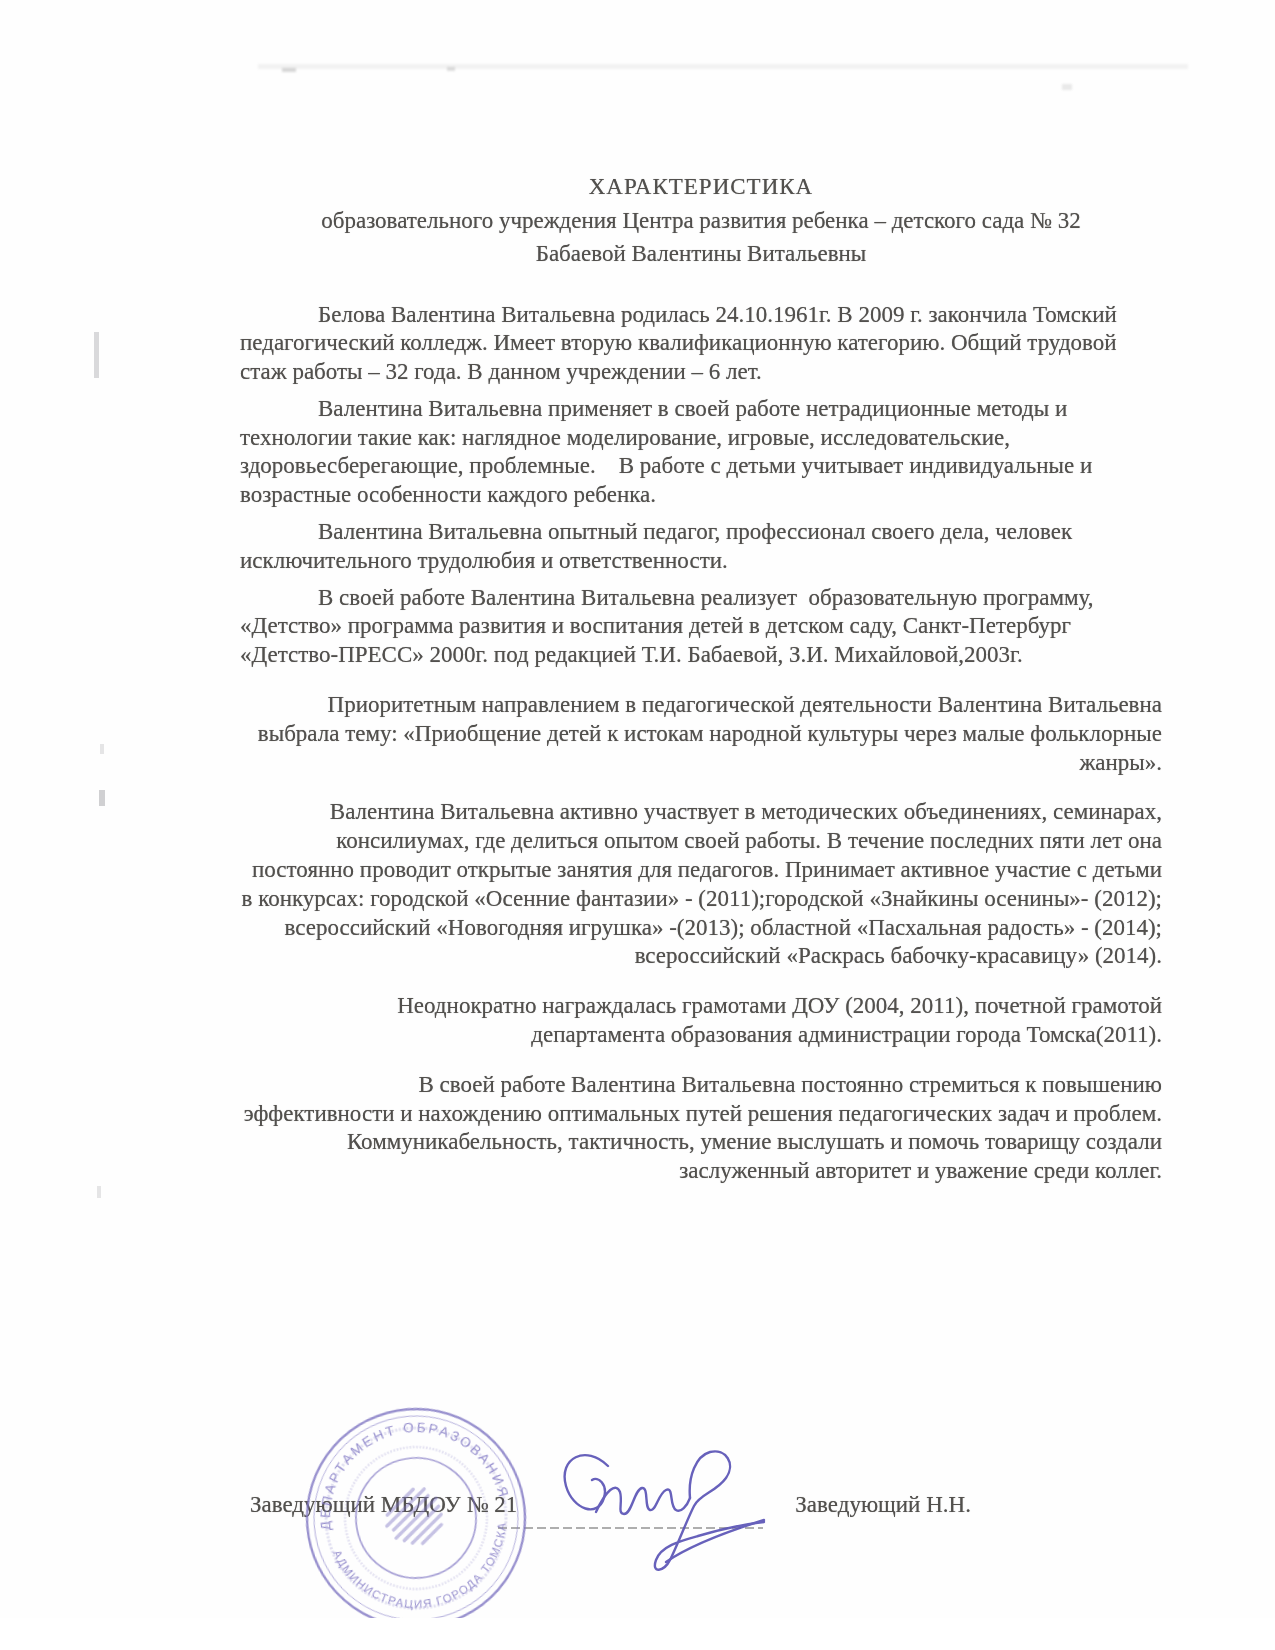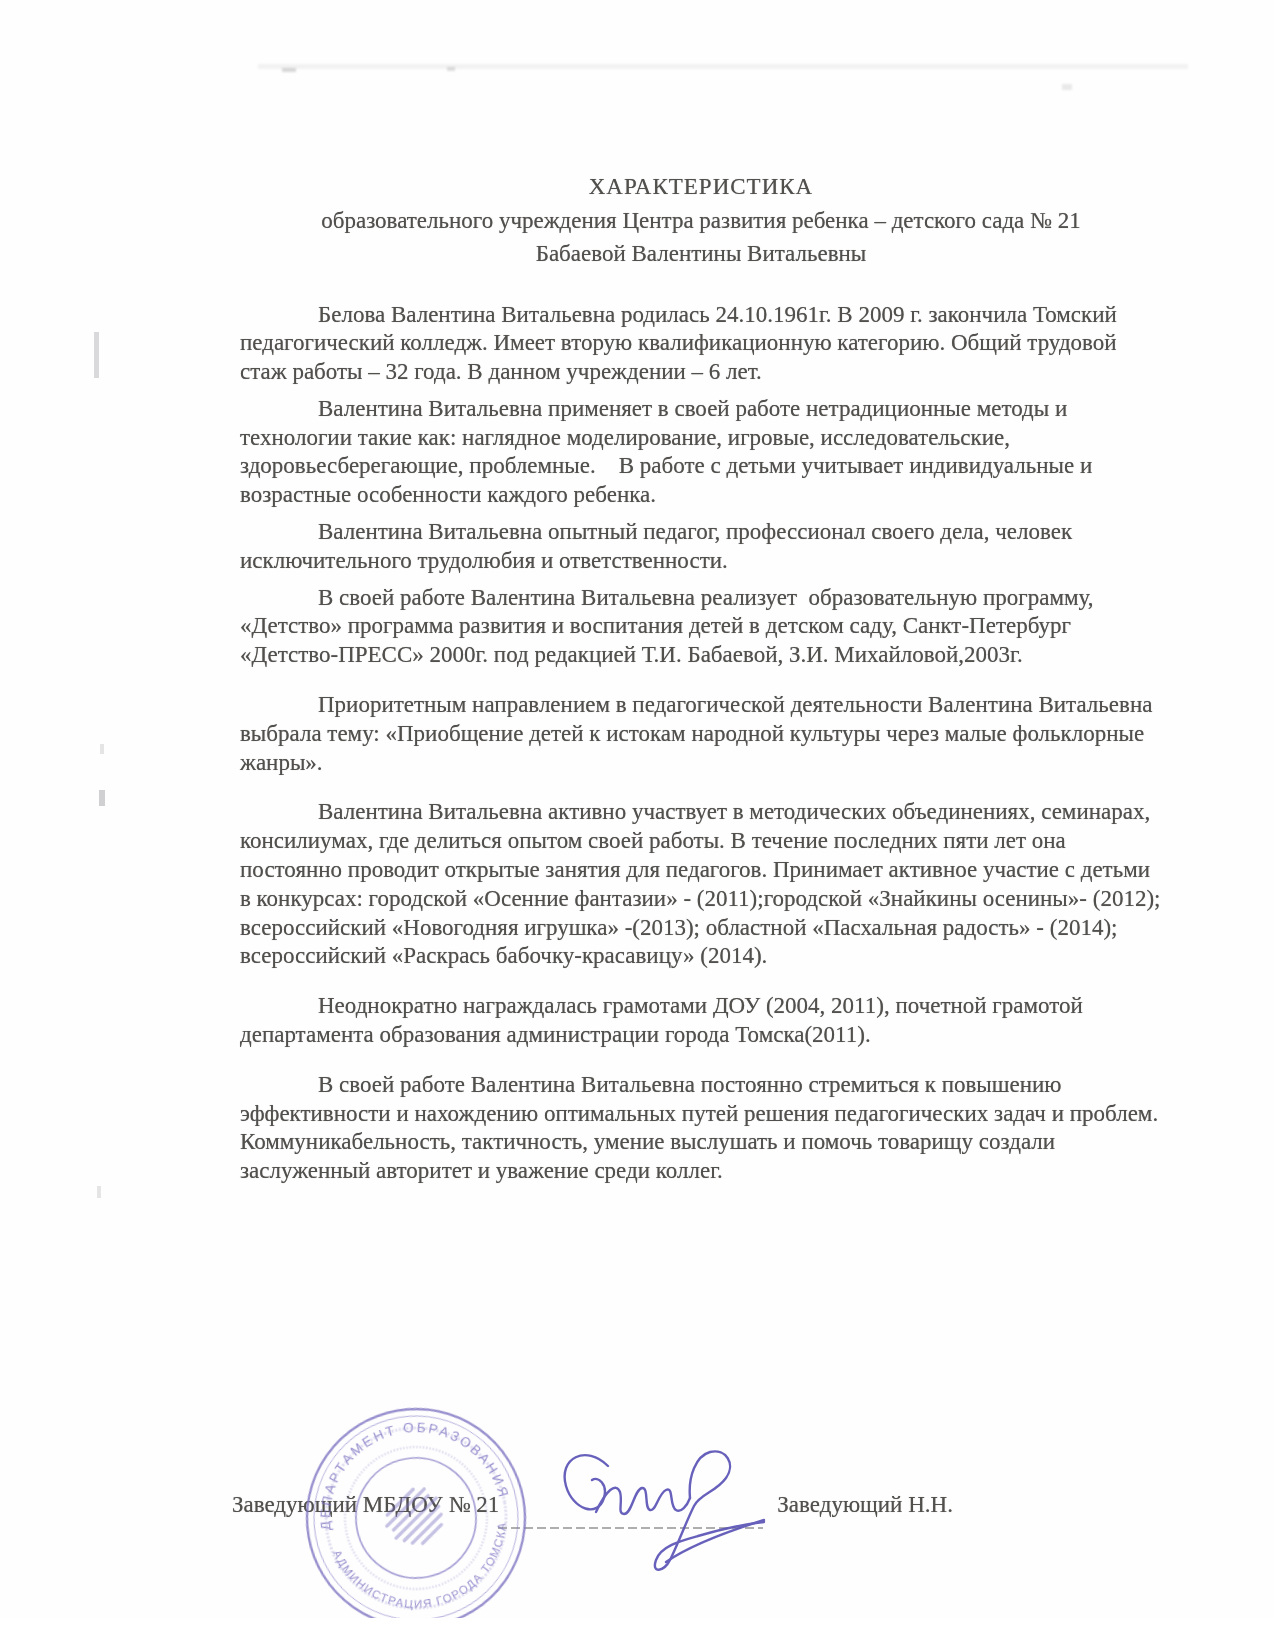--- a/index.html
+++ b/index.html
@@ -17,25 +17,25 @@
     left: 232px;
     top: 170px;
     width: 938px;
     font-size: 23px;
     line-height: 28.8px;
     text-shadow: 0 0 0.7px rgba(95,95,95,0.75);
   }
   .heading { text-align: center; line-height: 33.5px; margin-bottom: 30px; }
   .title { letter-spacing: 1px; }
   .para { margin: 8px; text-indent: 78px; text-align: left; }
-  .sp { margin-top: 21px; }
+  .sp { margin-top: 21px; text-align: right; }
 
   .sig-row {
     position: absolute;
-    left: 232px;
+    left: 250px;
     top: 1492px;
     width: 960px;
     font-size: 23px;
     display: flex;
     align-items: baseline;
     text-shadow: 0 0 0.7px rgba(95,95,95,0.75);
     white-space: nowrap;
   }
   .sig-spacer { width: 278px; flex: none; }
   .sig-underline {
@@ -94,21 +94,21 @@
   <div class="artifact a-d2"></div>
   <div class="artifact a-d3"></div>
   <div class="artifact a-v1"></div>
   <div class="artifact a-v2"></div>
   <div class="artifact a-v3"></div>
   <div class="artifact a-v4"></div>
 
   <div class="content">
     <div class="heading">
       <div class="title">ХАРАКТЕРИСТИКА</div>
-      <div>образовательного учреждения Центра развития ребенка – детского сада № 21</div>
+      <div>образовательного учреждения Центра развития ребенка – детского сада № 32</div>
       <div>Бабаевой Валентины Витальевны</div>
     </div>
     <p class="para">Белова Валентина Витальевна родилась 24.10.1961г. В 2009 г. закончила Томский педагогический колледж. Имеет вторую квалификационную категорию. Общий трудовой стаж работы – 32 года. В данном учреждении – 6 лет.</p>
     <p class="para">Валентина Витальевна применяет в своей работе нетрадиционные методы и технологии такие как: наглядное моделирование, игровые, исследовательские, здоровьесберегающие, проблемные.&nbsp;&nbsp;&nbsp; В работе с детьми учитывает индивидуальные и возрастные особенности каждого ребенка.</p>
     <p class="para">Валентина Витальевна опытный педагог, профессионал своего дела, человек исключительного трудолюбия и ответственности.</p>
     <p class="para">В своей работе Валентина Витальевна реализует&nbsp; образовательную программу, «Детство» программа развития и воспитания детей в детском саду, Санкт-Петербург «Детство-ПРЕСС» 2000г. под редакцией Т.И. Бабаевой, З.И. Михайловой,2003г.</p>
     <p class="para sp">Приоритетным направлением в педагогической деятельности Валентина Витальевна выбрала тему: «Приобщение детей к истокам народной культуры через малые фольклорные жанры».</p>
     <p class="para sp">Валентина Витальевна активно участвует в методических объединениях, семинарах, консилиумах, где делиться опытом своей работы. В течение последних пяти лет она постоянно проводит открытые занятия для педагогов. Принимает активное участие с детьми в конкурсах: городской «Осенние фантазии» - (2011);городской «Знайкины осенины»- (2012); всероссийский «Новогодняя игрушка» -(2013); областной «Пасхальная радость» - (2014); всероссийский «Раскрась бабочку-красавицу» (2014).</p>
     <p class="para sp">Неоднократно награждалась грамотами ДОУ (2004, 2011), почетной грамотой департамента образования администрации города Томска(2011).</p>
     <p class="para sp">В своей работе Валентина Витальевна постоянно стремиться к повышению эффективности и нахождению оптимальных путей решения педагогических задач и проблем. Коммуникабельность, тактичность, умение выслушать и помочь товарищу создали заслуженный авторитет и уважение среди коллег.</p>

